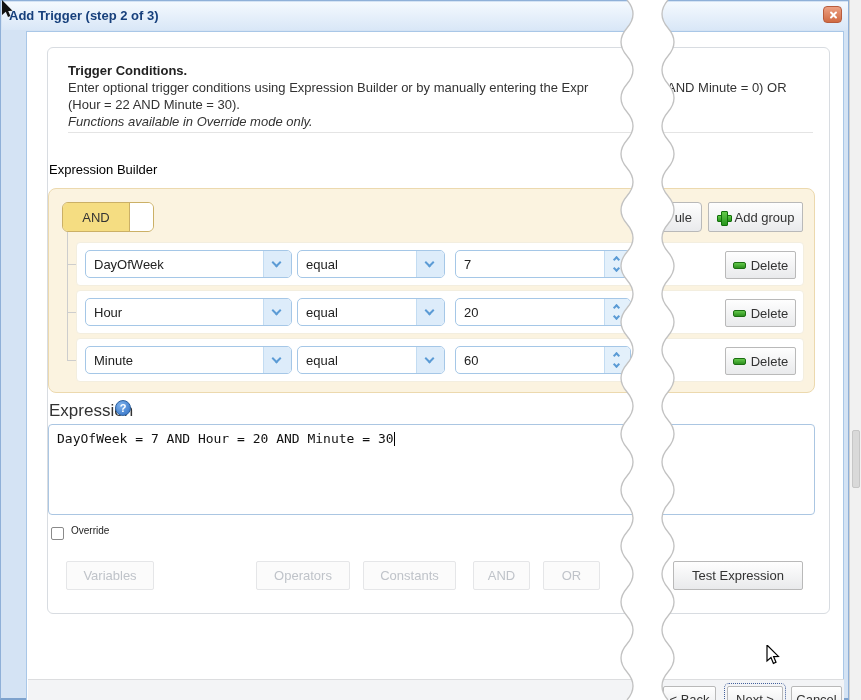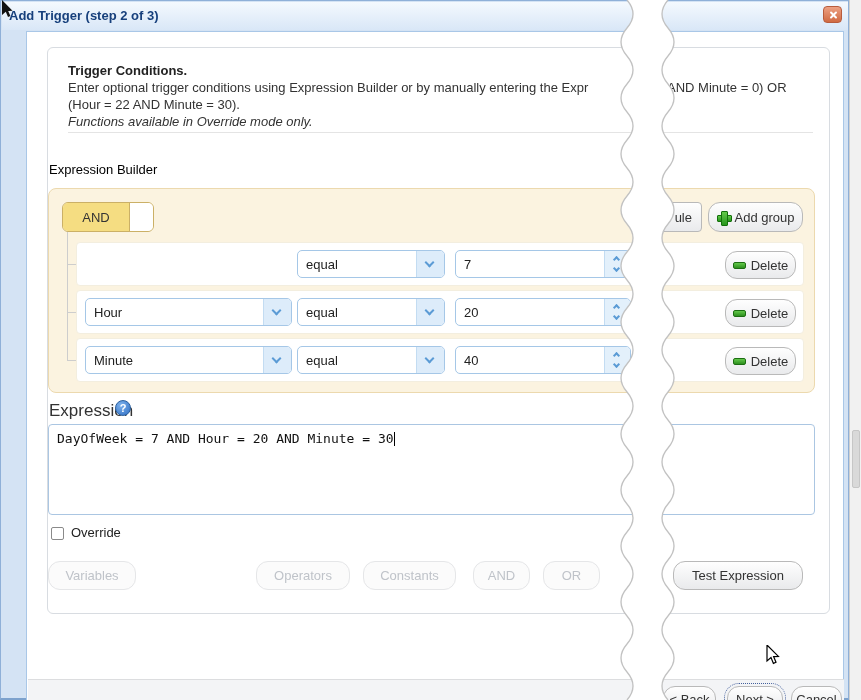--- a/index.html
+++ b/index.html
@@ -60,21 +60,21 @@
          border:1px solid #a5c7e7; border-radius:5px; overflow:hidden; }
   .num-text { position:absolute; left:8px; top:6px; font-size:13px; color:#222; }
   .spin { position:absolute; right:0; top:0; bottom:0; width:26px; background:#e3f0fb;
           border-left:1px solid #c3dcf2; }
   .spin .up { position:absolute; left:9px; top:6px; width:5px; height:5px;
               border-left:2px solid #5b9bd5; border-top:2px solid #5b9bd5; transform:rotate(45deg); }
   .spin .dn { position:absolute; left:9px; bottom:6px; width:5px; height:5px;
               border-right:2px solid #5b9bd5; border-bottom:2px solid #5b9bd5; transform:rotate(45deg); }
 
   .btn { display:flex; align-items:center; justify-content:center; gap:5px;
-         background:linear-gradient(#fefefe,#e9eaec); border:1px solid #b9b9b9; border-radius:12px;
+         background:linear-gradient(#fefefe,#e9eaec); border:1px solid #b9b9b9; border-radius:2px;
          font-size:13px; color:#333; }
   .btn-abs { position:absolute; }
   .icon-minus { width:13px; height:7px; background:linear-gradient(#63c94a,#2e8f1f);
                 border:1px solid #1c6e12; border-radius:2px; }
   .icon-plus { position:relative; width:13px; height:13px; }
   .icon-plus::before { content:""; position:absolute; left:0; top:4px; width:13px; height:5px;
                 background:linear-gradient(#63c94a,#26961c); border:1px solid #13700b; border-radius:1px; }
   .icon-plus::after { content:""; position:absolute; left:4px; top:0; width:5px; height:13px;
                 background:linear-gradient(#63c94a,#26961c); border:1px solid #13700b; border-radius:1px; }
 
@@ -87,21 +87,21 @@
   .help-icon { position:absolute; left:67px; top:352px; width:16px; height:16px; border-radius:50%;
                background:radial-gradient(circle at 35% 30%, #7db1ec, #2f6fc4); border:1px solid #2a5f9e;
                color:#fff; font-size:11px; font-weight:bold; text-align:center; line-height:15px; }
   .expr-box { position:absolute; left:0; top:376px; width:767px; height:91px; background:#fff;
               border:1px solid #abc6e2; border-radius:4px; padding:6px 8px;
               font-family:"DejaVu Sans Mono","Liberation Mono",monospace; font-size:13px; color:#111; }
   .caret { display:inline-block; width:1px; height:14px; background:#000; vertical-align:text-bottom; }
 
   .override-box { position:absolute; left:3px; top:479px; width:13px; height:13px;
                   border:1px solid #8a8a8a; border-radius:2px; background:#fff; }
-  .override-label { position:absolute; left:23px; top:477px; font-size:13px; color:#222; }
+  .override-label { position:absolute; left:23px; top:477px; font-size:10px; color:#222; }
 
   .btn-disabled { background:#fbfbfb; border:1px solid #e5e6e8; color:#bfc3c9; }
   .helper { top:513px; height:29px; }
 
   
   .footer { position:absolute; left:1px; bottom:1px; width:816px; height:36px;
             background:#f3f4f6; border-top:1px solid #dcdddf; }
   .f-btn { position:absolute; top:6px; height:26px; }
   .focus-dotted { outline:1px dotted #44609c; outline-offset:2px; }
 
@@ -143,20 +143,26 @@
             <div class="and-on">AND</div>
             <div class="and-off"></div>
           </div>
 
           <div class="tree-v"></div>
           <div class="tree-h" style="top:75px;"></div>
           <div class="tree-h" style="top:123px;"></div>
           <div class="tree-h" style="top:171px;"></div>
 
           <div class="rule-row" style="top:53px;">
+            <div class="dd" style="left:8px;width:207px;">
+              <span class="dd-text">DayOfWeek</span>
+              <span class="dd-zone">
+                  <span class="chev"></span>
+                </span>
+            </div>
             <div class="dd" style="left:220px;width:148px;">
               <span class="dd-text">equal</span>
               <span class="dd-zone">
                   <span class="chev"></span>
                 </span>
             </div>
             <div class="num">
               <span class="num-text">7</span>
               <span class="spin">
                   <span class="up"></span>
@@ -202,21 +208,21 @@
                   <span class="chev"></span>
                 </span>
             </div>
             <div class="dd" style="left:220px;width:148px;">
               <span class="dd-text">equal</span>
               <span class="dd-zone">
                   <span class="chev"></span>
                 </span>
             </div>
             <div class="num">
-              <span class="num-text">40</span>
+              <span class="num-text">60</span>
               <span class="spin">
                   <span class="up"></span>
                   <span class="dn"></span>
                 </span>
             </div>
             <div class="btn btn-abs" style="left:648px;top:8px;width:71px;height:28px;">
               <span class="icon-minus"></span>
               <span>Delete</span>
             </div>
           </div>
@@ -230,21 +236,21 @@
           </div>
         </div>
 
         <div class="expr-label">Expression</div>
         <div class="help-icon">?</div>
         <div class="expr-box"><span>DayOfWeek = 7 AND Hour = 20 AND Minute = 30</span><span class="caret"></span></div>
 
         <div class="override-box"></div>
         <div class="override-label">Override</div>
 
-        <div class="btn btn-abs btn-disabled helper" style="left:0;width:88px;">
+        <div class="btn btn-abs btn-disabled helper" style="left:18px;width:88px;">
             <span>Variables</span>
           </div>
         <div class="btn btn-abs btn-disabled helper" style="left:208px;width:94px;">
             <span>Operators</span>
           </div>
         <div class="btn btn-abs btn-disabled helper" style="left:315px;width:93px;">
             <span>Constants</span>
           </div>
         <div class="btn btn-abs btn-disabled helper" style="left:425px;width:57px;">
             <span>AND</span>

